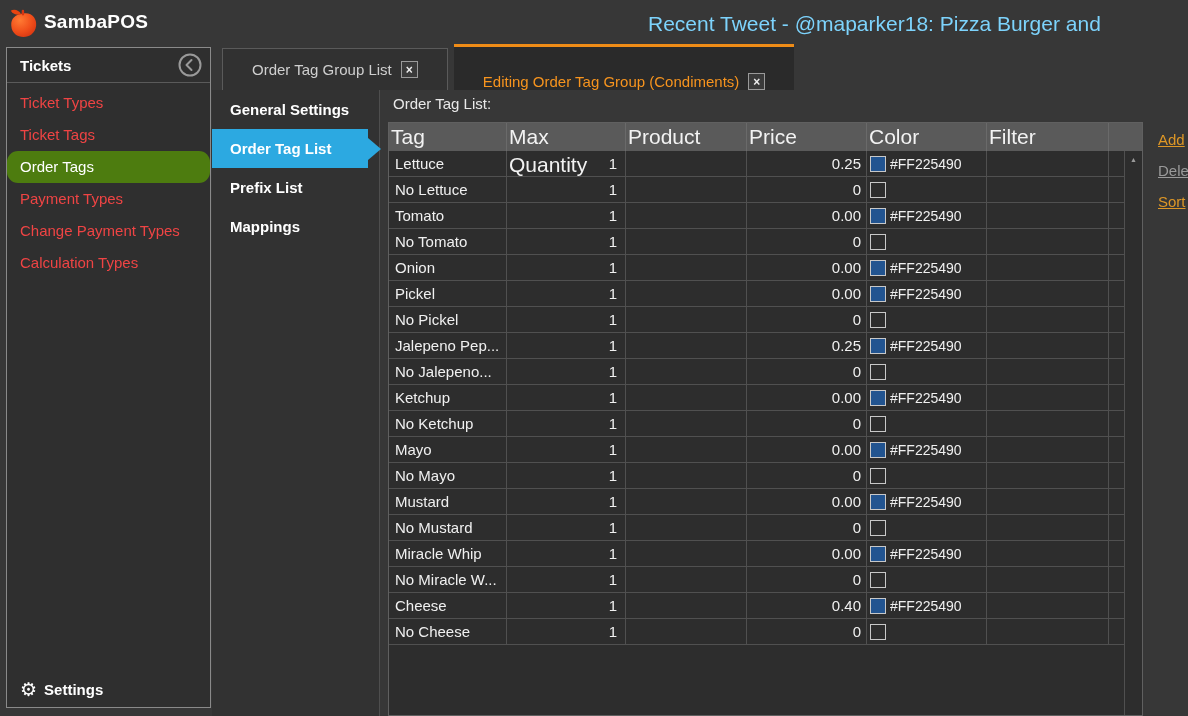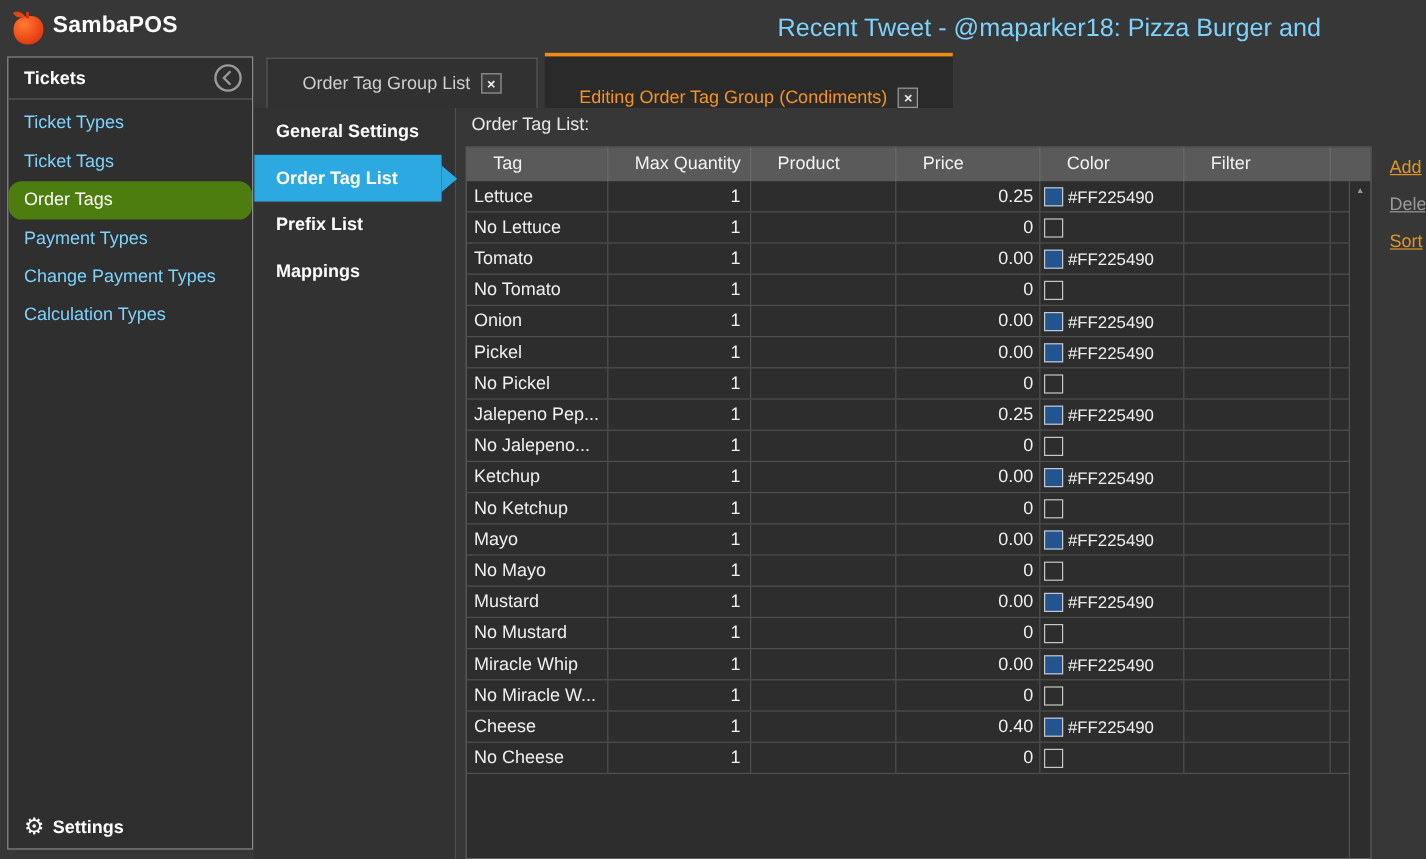--- a/index.html
+++ b/index.html
@@ -14,21 +14,21 @@
   .appname{font-size:19px;font-weight:bold;color:#fff;margin-left:6px;letter-spacing:0.2px;}
   .tweet{position:absolute;left:648px;top:12px;font-size:21px;color:#7dd3fc;white-space:nowrap;}
   
   .sidebar{position:absolute;left:6px;top:47px;width:205px;height:661px;background:#2f2f2f;
     border:1px solid #8a8a8a;box-sizing:border-box;}
   .sb-header{display:flex;align-items:center;justify-content:space-between;
     padding:5px 8px 5px 13px;border-bottom:1px solid #5a5a5a;}
   .sb-title{font-size:15px;font-weight:bold;color:#fff;}
   .back-circle{width:24px;height:24px;flex:0 0 auto;}
   .sb-items{padding-top:4px;}
-  .sb-item{height:32px;line-height:32px;padding-left:13px;font-size:15px;color:#7dd3fc;cursor:default;}
+  .sb-item{height:32px;line-height:32px;padding-left:13px;font-size:15px;color:#ef4444;cursor:default;}
   .sb-item.active{background:#4d7c0f;color:#fff;border-radius:11px;}
   .sb-settings{position:absolute;left:13px;bottom:8px;display:flex;align-items:center;gap:7px;}
   .gear{font-size:19px;color:#fff;line-height:1;}
   .sb-settings-label{font-size:15px;font-weight:bold;color:#fff;}
   
   .tabstrip{position:absolute;left:212px;top:44px;right:0;height:46px;display:flex;align-items:flex-end;}
   .doctab{height:42px;box-sizing:border-box;display:flex;align-items:center;gap:9px;padding:0 29px;
     font-size:15px;color:#cfcfcf;background:#313131;border:1px solid #5a5a5a;border-bottom:none;margin-left:10px;}
   .doctab.active{height:46px;margin-left:6px;background:#2a2a2a;color:#f7941e;
     border:none;border-top:3px solid #ef8c17;align-items:flex-end;}
@@ -40,21 +40,21 @@
   .sec-item{height:39px;display:flex;align-items:center;padding-left:18px;font-size:15px;font-weight:bold;
     color:#fff;position:relative;box-sizing:border-box;}
   .sec-item.active{background:#2ca9e1;width:156px;}
   .sec-item.active::after{content:'';position:absolute;left:156px;top:50%;transform:translateY(-50%);
     border-left:13px solid #2ca9e1;border-top:11px solid transparent;border-bottom:11px solid transparent;}
   
   .list-label{position:absolute;left:393px;top:95px;font-size:15px;color:#e8e8e8;}
   .tablebox{position:absolute;left:388px;top:122px;width:755px;bottom:0;background:#2d2d2d;
     border:1px solid #606060;box-sizing:border-box;}
   .thead{display:flex;height:28px;background:#5a5a5a;}
-  .th{box-sizing:border-box;padding-left:22px;line-height:28px;font-size:15px;color:#f2f2f2;
+  .th{box-sizing:border-box;padding-left:2px;line-height:28px;font-size:21px;color:#f2f2f2;
     border-right:1px solid #6a6a6a;}
   .th:nth-child(1){width:118px;}
   .th:nth-child(2){width:119px;}
   .th:nth-child(3){width:121px;}
   .th:nth-child(4){width:120px;}
   .th:nth-child(5){width:120px;}
   .th:nth-child(6){width:122px;}
   .tbody{position:absolute;left:0;top:28px;right:17px;bottom:0;}
   .trow{display:flex;height:26px;box-sizing:border-box;border-bottom:1px solid #505050;font-size:15px;color:#f0f0f0;}
   .cell{box-sizing:border-box;border-right:1px solid #505050;display:flex;align-items:center;overflow:hidden;white-space:nowrap;}

